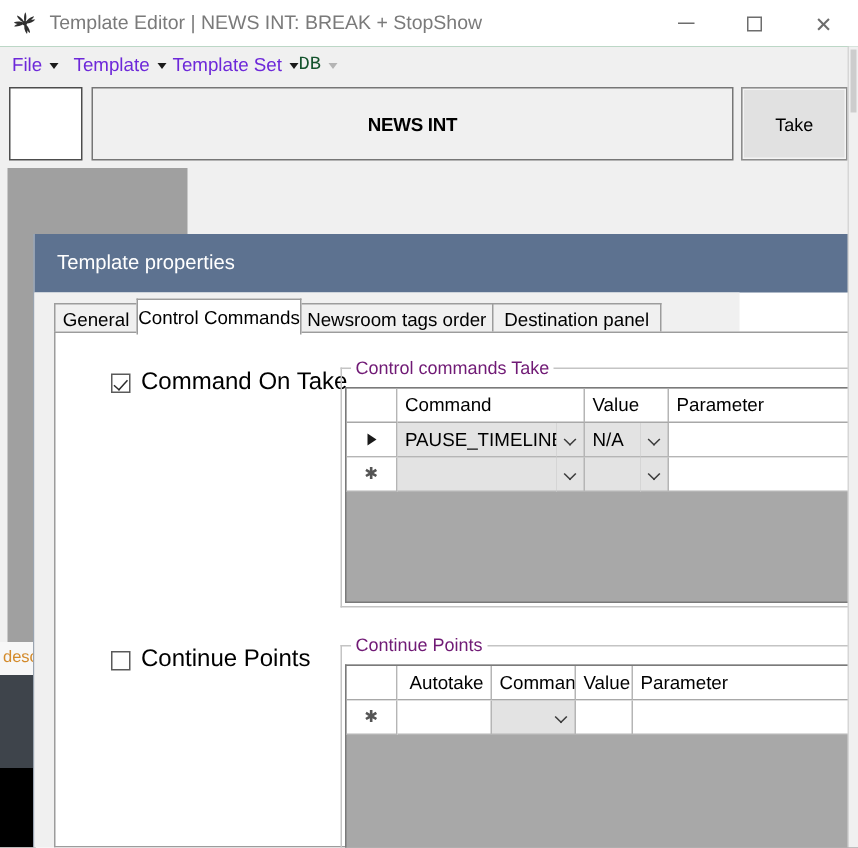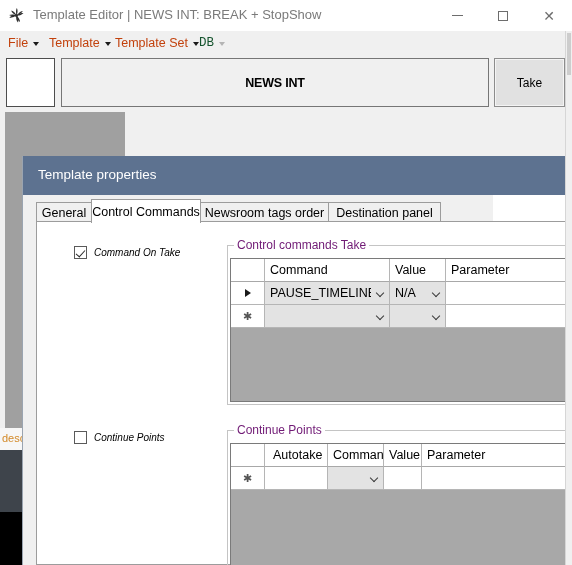--- a/index.html
+++ b/index.html
@@ -43,21 +43,21 @@
   .glyph-close{font-size:14px;line-height:14px;color:#6d6d6d;font-family:"Liberation Sans",sans-serif;}
 
   
   .menubar{
     position:absolute;left:0;top:31px;width:572px;height:24px;
     background:#f0f0f0;
   }
   .menu-item{
     position:absolute;top:0;height:24px;
     display:flex;align-items:center;
-    font-size:12.5px;color:#c2410c;
+    font-size:12.5px;color:#6d28d9;
     padding:0 5px;white-space:nowrap;
   }
   .menu-item.disabled{color:#14532d;font-family:Liberation Mono, monospace;}
   .menu-item .caret{
     margin-left:5px;font-size:8px;line-height:8px;position:relative;top:1px;
   }
   .caret-tri{
     width:0;height:0;border-left:3.5px solid transparent;border-right:3.5px solid transparent;
     border-top:4px solid #1a1a1a;display:block;
   }
@@ -158,21 +158,21 @@
   
   .chkrow{position:absolute;display:flex;align-items:center;}
   .chkbox{
     width:13px;height:13px;border:1px solid #5a5a5a;background:#ffffff;
     box-sizing:border-box;position:relative;flex:none;
   }
   .chkbox.checked:after{
     content:"";position:absolute;left:3px;top:1px;width:4px;height:8px;
     border:solid #2b2b2b;border-width:0 1.6px 1.6px 0;transform:rotate(42deg);
   }
-  .chklabel{margin-left:7px;font-size:10px;color:#000;white-space:nowrap;font-style:italic;}
+  .chklabel{margin-left:7px;font-size:16px;color:#000;white-space:nowrap;}
 
   
   .groupbox{position:absolute;box-sizing:border-box;}
   .gb-border{
     position:absolute;left:0;top:7px;right:0;bottom:0;
     border:1px solid #c4c4c4;border-right:none;box-sizing:border-box;
   }
   .gb-title{
     position:absolute;left:7px;top:0px;background:#ffffff;padding:0 3px;
     font-size:12px;color:#701a75;white-space:nowrap;

